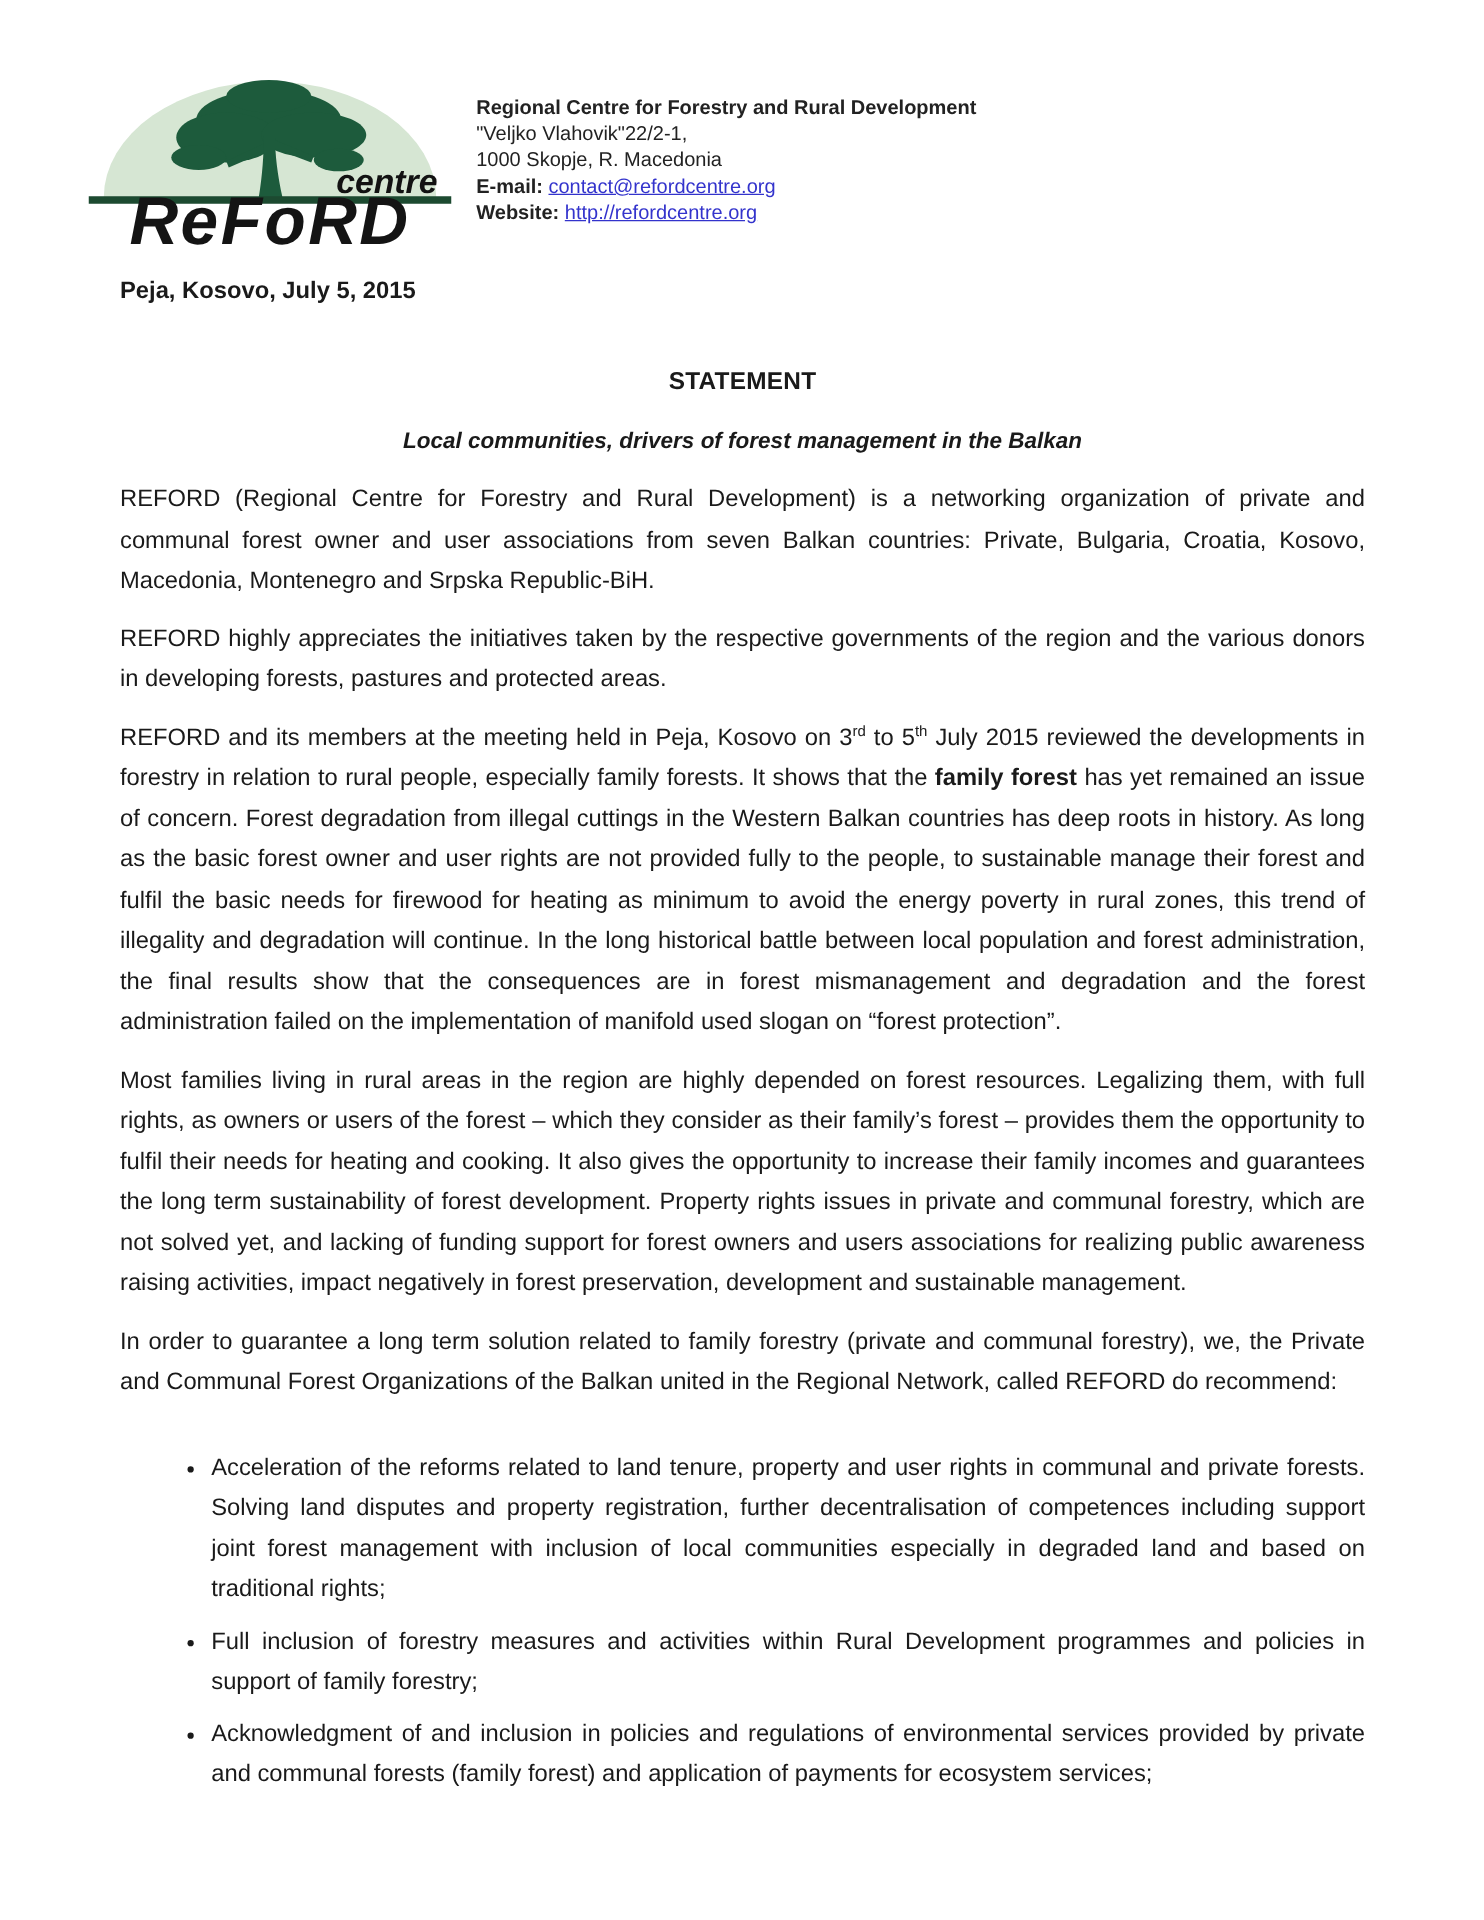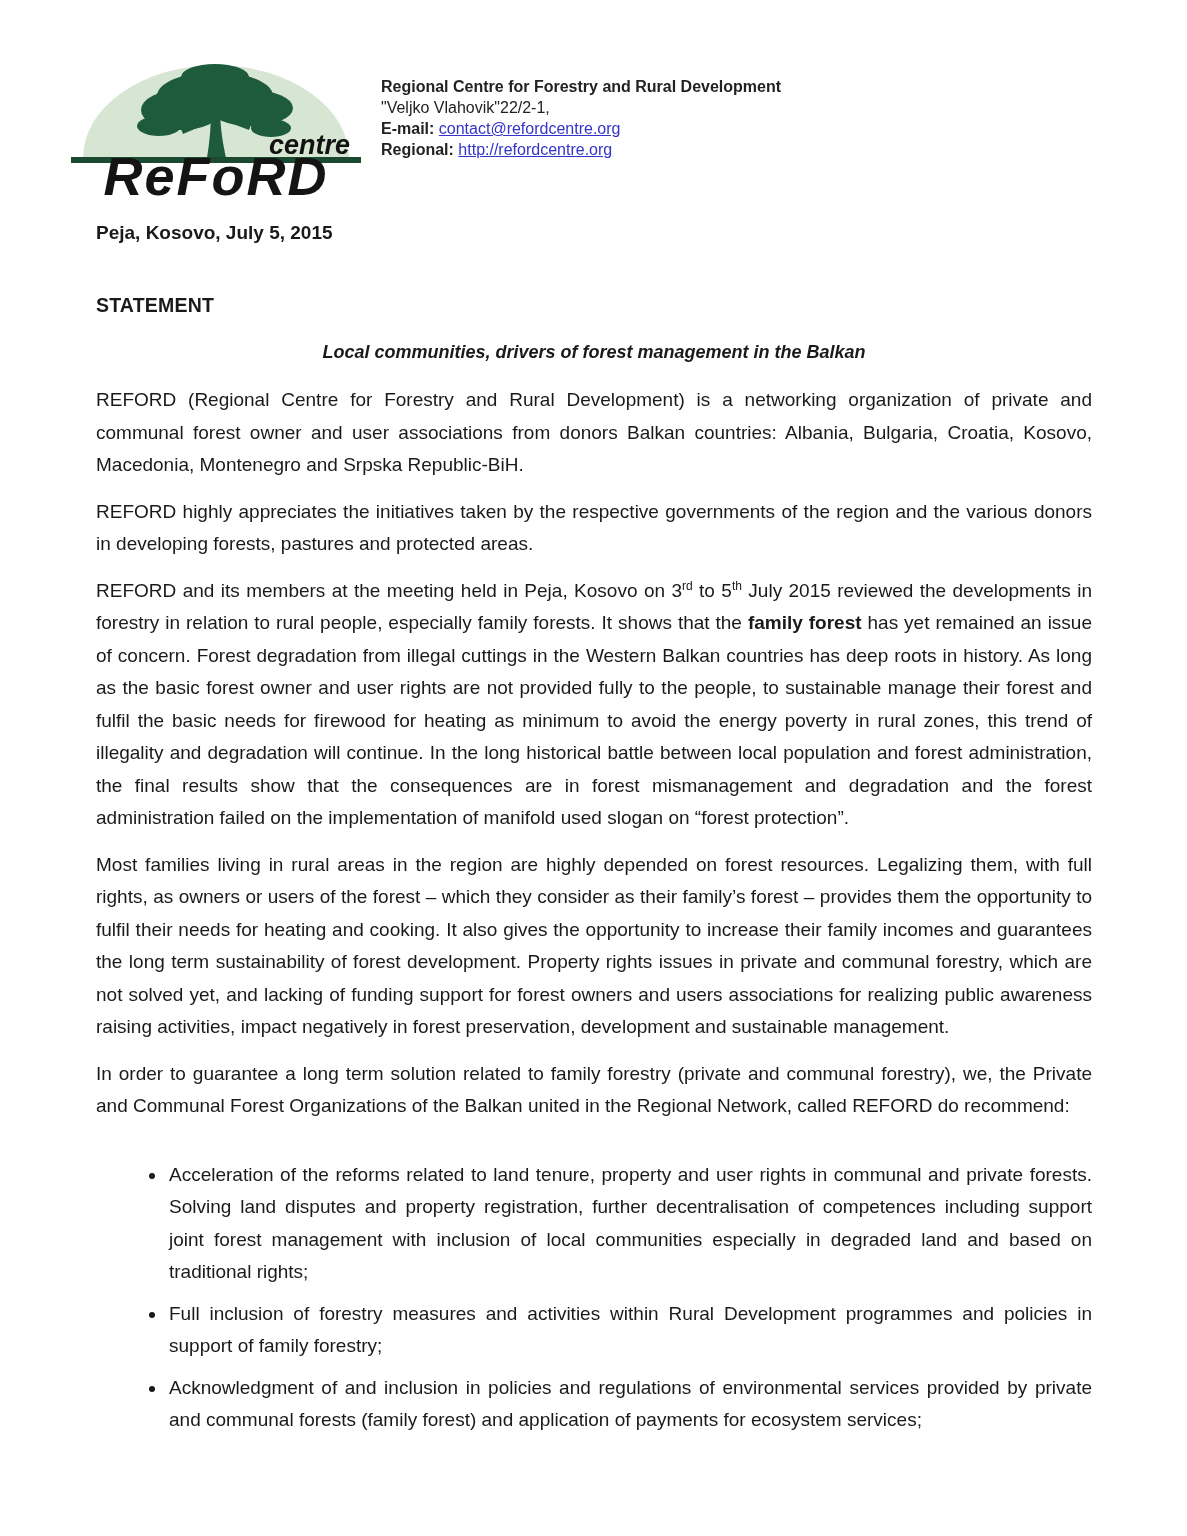--- a/index.html
+++ b/index.html
@@ -15,21 +15,21 @@
   }
   
   .header-row { display: flex; align-items: flex-start; }
   .logo { width: 302px; height: 140px; flex: 0 0 auto; margin-left: -31px; }
   .org-block { margin-left: 14px; padding-top: 18px; font-size: 16px; line-height: 21px; color: #222; }
   .org-name { font-weight: bold; text-align: center; }
   .contact-label { font-weight: bold; }
   a.doc-link { color: #3333cc; cursor: pointer; }
   
   .dateline { margin-top: 24px; text-align: left; font-weight: bold; font-size: 19px; }
-  .doc-title { margin-top: 50px; text-align: left; font-weight: bold; font-size: 19.5px; letter-spacing: 0.2px; }
+  .doc-title { margin-top: 50px; text-align: center; font-weight: bold; font-size: 19.5px; letter-spacing: 0.2px; }
   .doc-subtitle { margin-top: 25px; text-align: center; font-weight: bold; font-style: italic; font-size: 18px; }
   
   .body-text { margin-top: 21px; }
   .body-text p {
     margin: 0 0 14px 0;
     font-size: 19px;
     line-height: 32.5px;
     text-align: justify;
   }
   .body-text p sup { font-size: 12px; line-height: 0; }
@@ -71,41 +71,42 @@
         </g>
         <rect x="6" y="99" width="290" height="6" fill="#1c4a30"></rect>
         <text x="285" y="96" text-anchor="end" font-size="27" font-style="italic" font-weight="bold" fill="#121212">centre</text>
         <text x="151" y="137" text-anchor="middle" font-size="54" font-style="italic" font-weight="bold" fill="#141414" letter-spacing="2">ReFoRD</text>
       </svg>
     </div>
 
     <div class="org-block">
       <div class="org-name">Regional Centre for Forestry and Rural Development</div>
       <div>"Veljko Vlahovik"22/2-1,</div>
+      <div>1000 Skopje, R. Macedonia</div>
       <div>
         <span class="contact-label">E-mail:</span>
         <a class="doc-link" href="#">contact@refordcentre.org</a>
       </div>
       <div>
-        <span class="contact-label">Regional:</span>
+        <span class="contact-label">Website:</span>
         <a class="doc-link" href="#">http://refordcentre.org</a>
       </div>
     </div>
 
   </div>
 
   <div class="dateline">Peja, Kosovo, July 5, 2015</div>
 
   <div class="doc-title">STATEMENT</div>
 
   <div class="doc-subtitle">Local communities, drivers of forest management in the Balkan</div>
 
   <div class="body-text">
 
-    <p>REFORD (Regional Centre for Forestry and Rural Development) is a networking organization of private and communal forest owner and user associations from donors Balkan countries: Albania, Bulgaria, Croatia, Kosovo, Macedonia, Montenegro and Srpska Republic-BiH.</p>
+    <p>REFORD (Regional Centre for Forestry and Rural Development) is a networking organization of private and communal forest owner and user associations from seven Balkan countries: Private, Bulgaria, Croatia, Kosovo, Macedonia, Montenegro and Srpska Republic-BiH.</p>
 
     <p>REFORD highly appreciates the initiatives taken by the respective governments of the region and the various donors in developing forests, pastures and protected areas.</p>
 
     <p><span>REFORD and its members at the meeting held in Peja, Kosovo on 3</span><sup>rd</sup><span> to 5</span><sup>th</sup><span> July 2015 reviewed the developments in forestry in relation to rural people, especially family forests. It shows that the </span><b>family forest</b><span> has yet remained an issue of concern. Forest degradation from illegal cuttings in the Western Balkan countries has deep roots in history. As long as the basic forest owner and user rights are not provided fully to the people, to sustainable manage their forest and fulfil the basic needs for firewood for heating as minimum to avoid the energy poverty in rural zones, this trend of illegality and degradation will continue. In the long historical battle between local population and forest administration, the final results show that the consequences are in forest mismanagement and degradation and the forest administration failed on the implementation of manifold used slogan on “forest protection”.</span></p>
 
     <p>Most families living in rural areas in the region are highly depended on forest resources. Legalizing them, with full rights, as owners or users of the forest – which they consider as their family’s forest – provides them the opportunity to fulfil their needs for heating and cooking. It also gives the opportunity to increase their family incomes and guarantees the long term sustainability of forest development. Property rights issues in private and communal forestry, which are not solved yet, and lacking of funding support for forest owners and users associations for realizing public awareness raising activities, impact negatively in forest preservation, development and sustainable management.</p>
 
     <p>In order to guarantee a long term solution related to family forestry (private and communal forestry), we, the Private and Communal Forest Organizations of the Balkan united in the Regional Network, called REFORD do recommend:</p>
 
     <ul class="recommendations">

